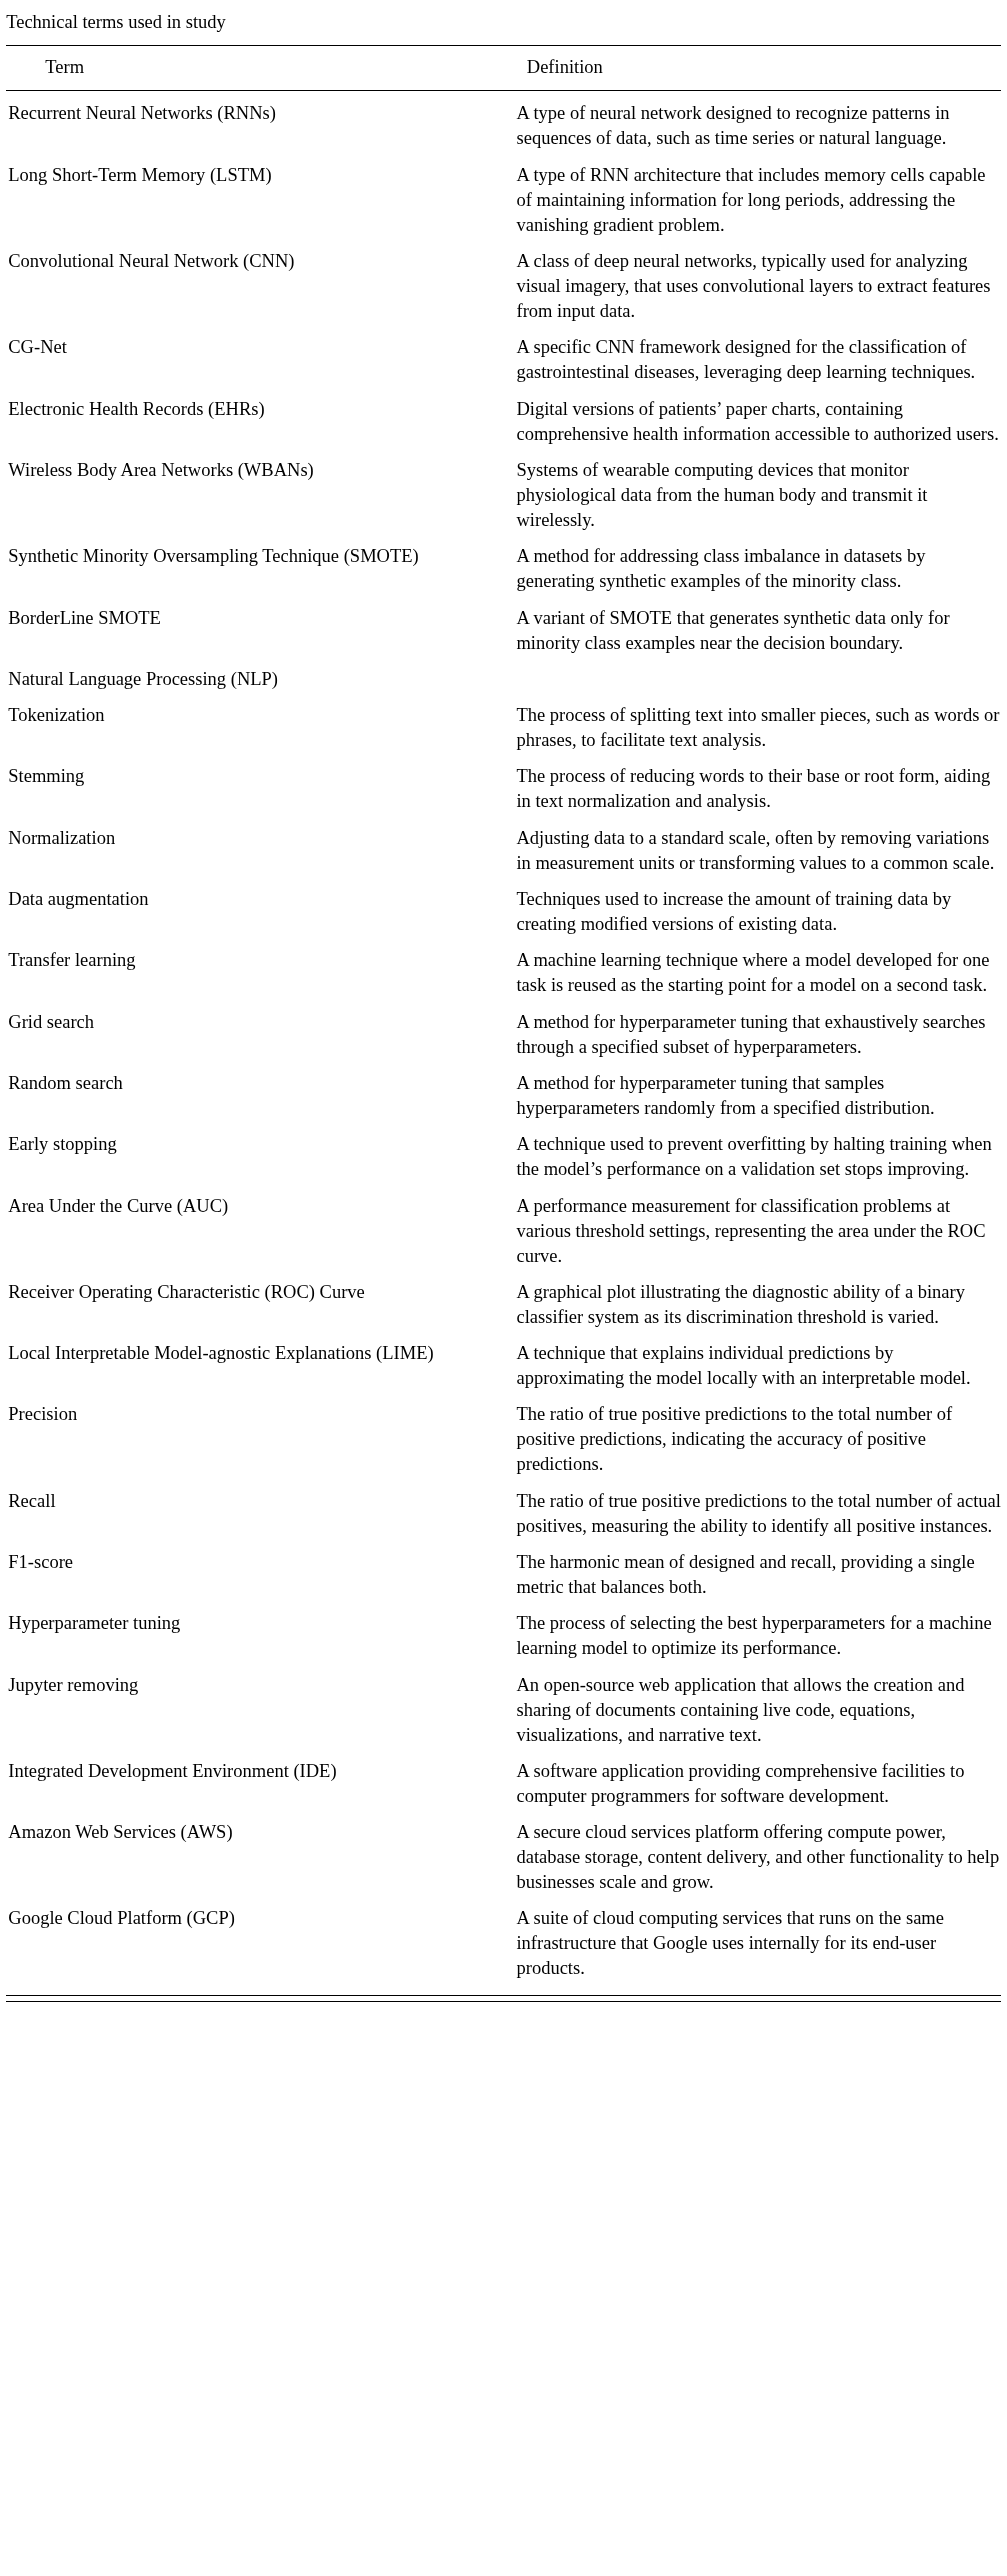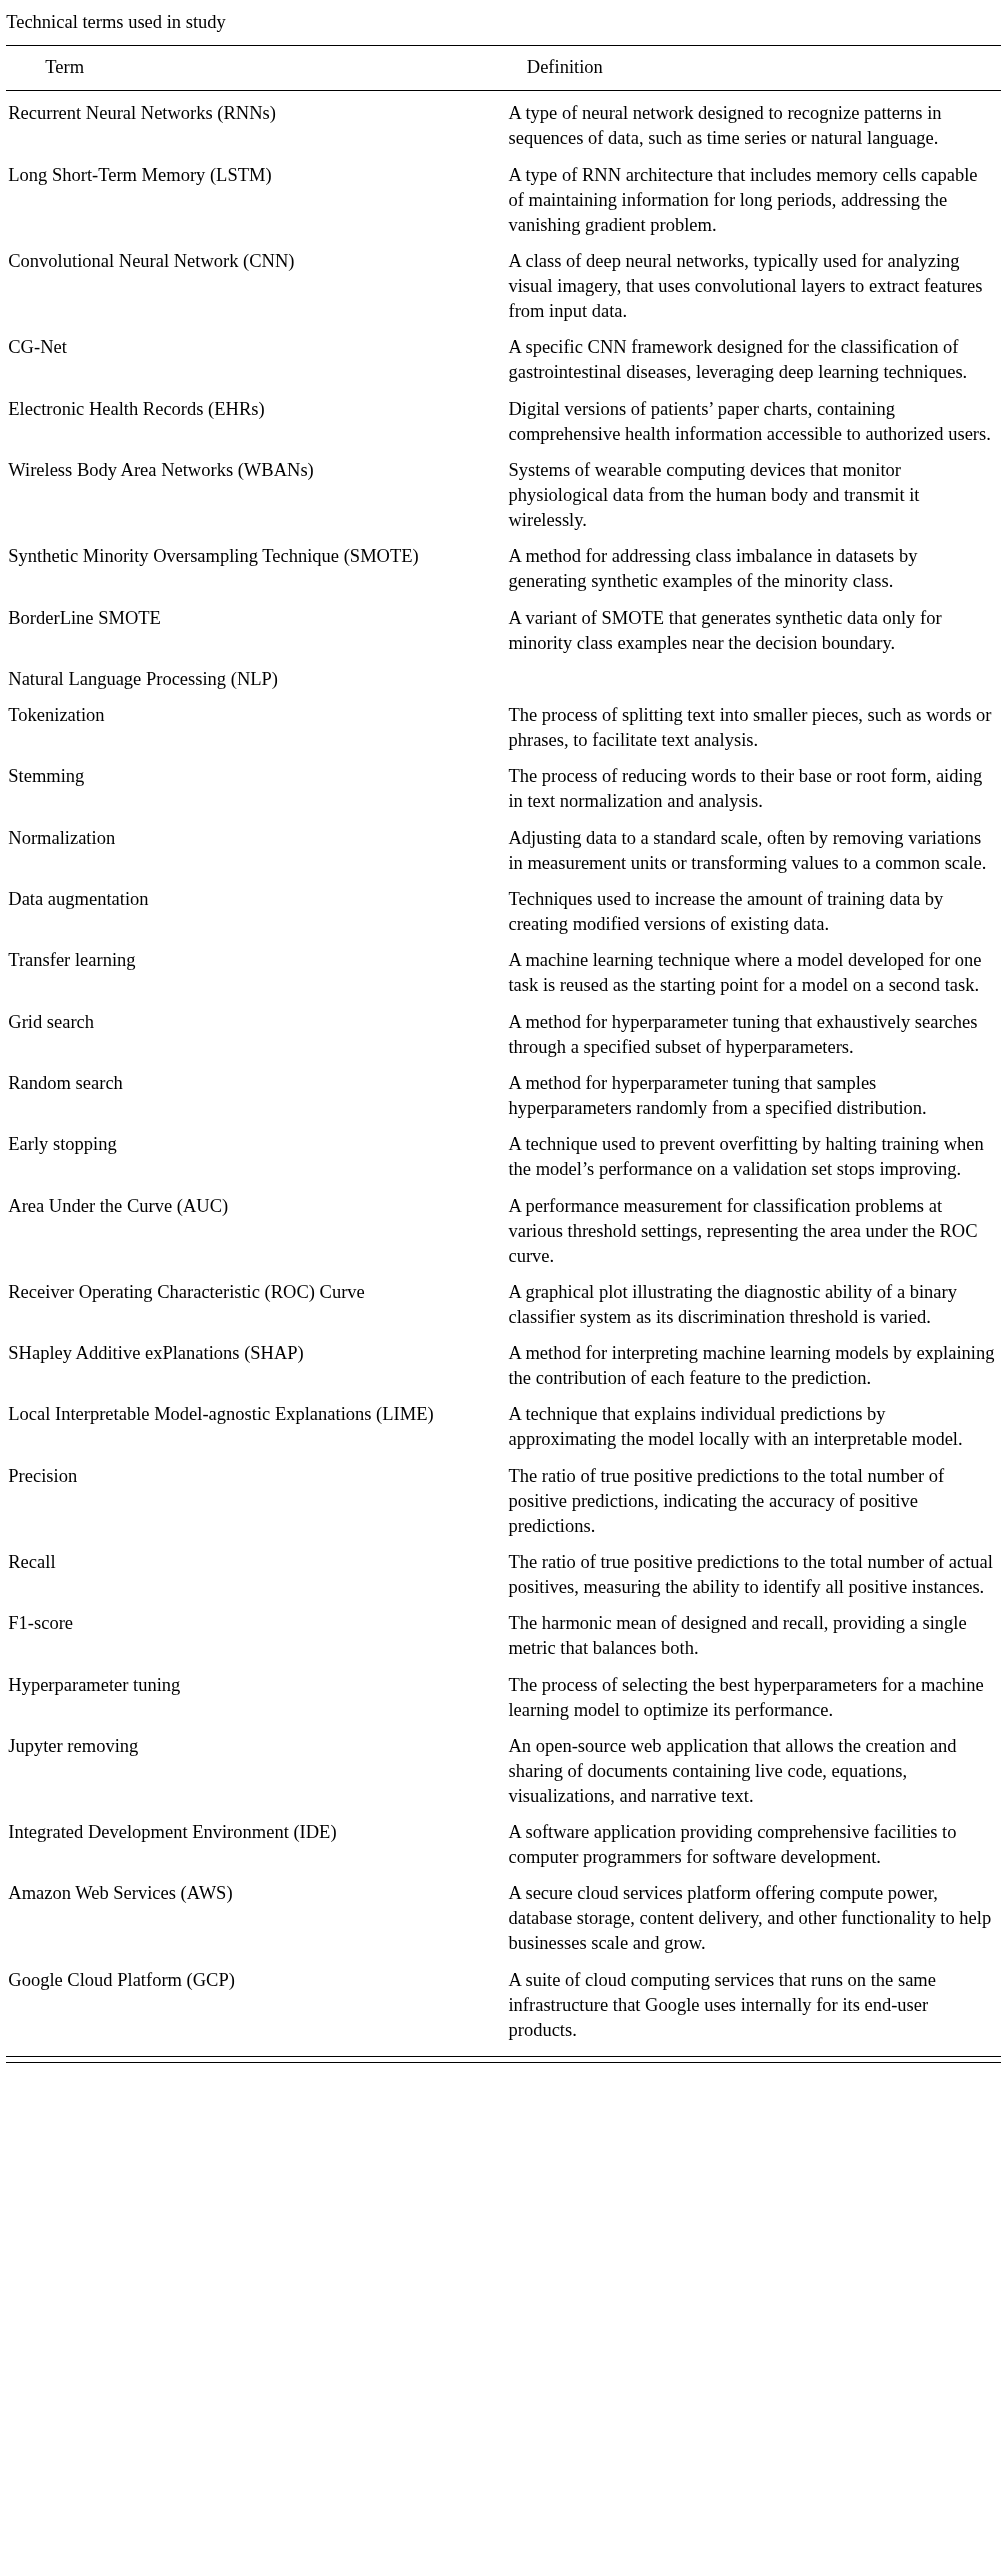--- a/index.html
+++ b/index.html
@@ -31,20 +31,21 @@
     font-size: 18.5px;
     line-height: 25px;
     padding: 9.3px 0 10.3px 0;
     margin-left: 37px;
   }
   .table-body .row {
     display: flex;
     font-size: 18.5px;
     line-height: 25px;
     padding: 0 0 11.3px 0;
+    gap: 8px;
   }
   .col-term {
     width: 50.5%;
     flex: 0 0 50.5%;
     padding-left: 2.1px;
     padding-right: 41px;
   }
   .col-def {
     width: 49.5%;
     flex: 0 0 49.5%;
@@ -164,24 +165,20 @@
   <div class="row">
     <div class="col-term">Area Under the Curve (AUC)</div>
     <div class="col-def">A performance measurement for classification problems at various threshold settings, representing the area under the ROC curve.</div>
   </div>
 
   <div class="row">
     <div class="col-term">Receiver Operating Characteristic (ROC) Curve</div>
     <div class="col-def">A graphical plot illustrating the diagnostic ability of a binary classifier system as its discrimination threshold is varied.</div>
   </div>
 
-  <div class="row">
-    <div class="col-term">SHapley Additive exPlanations (SHAP)</div>
-    <div class="col-def">A method for interpreting machine learning models by explaining the contribution of each feature to the prediction.</div>
-  </div>
 
   <div class="row">
     <div class="col-term">Local Interpretable Model-agnostic Explanations (LIME)</div>
     <div class="col-def">A technique that explains individual predictions by approximating the model locally with an interpretable model.</div>
   </div>
 
   <div class="row">
     <div class="col-term">Precision</div>
     <div class="col-def">The ratio of true positive predictions to the total number of positive predictions, indicating the accuracy of positive predictions.</div>
   </div>

